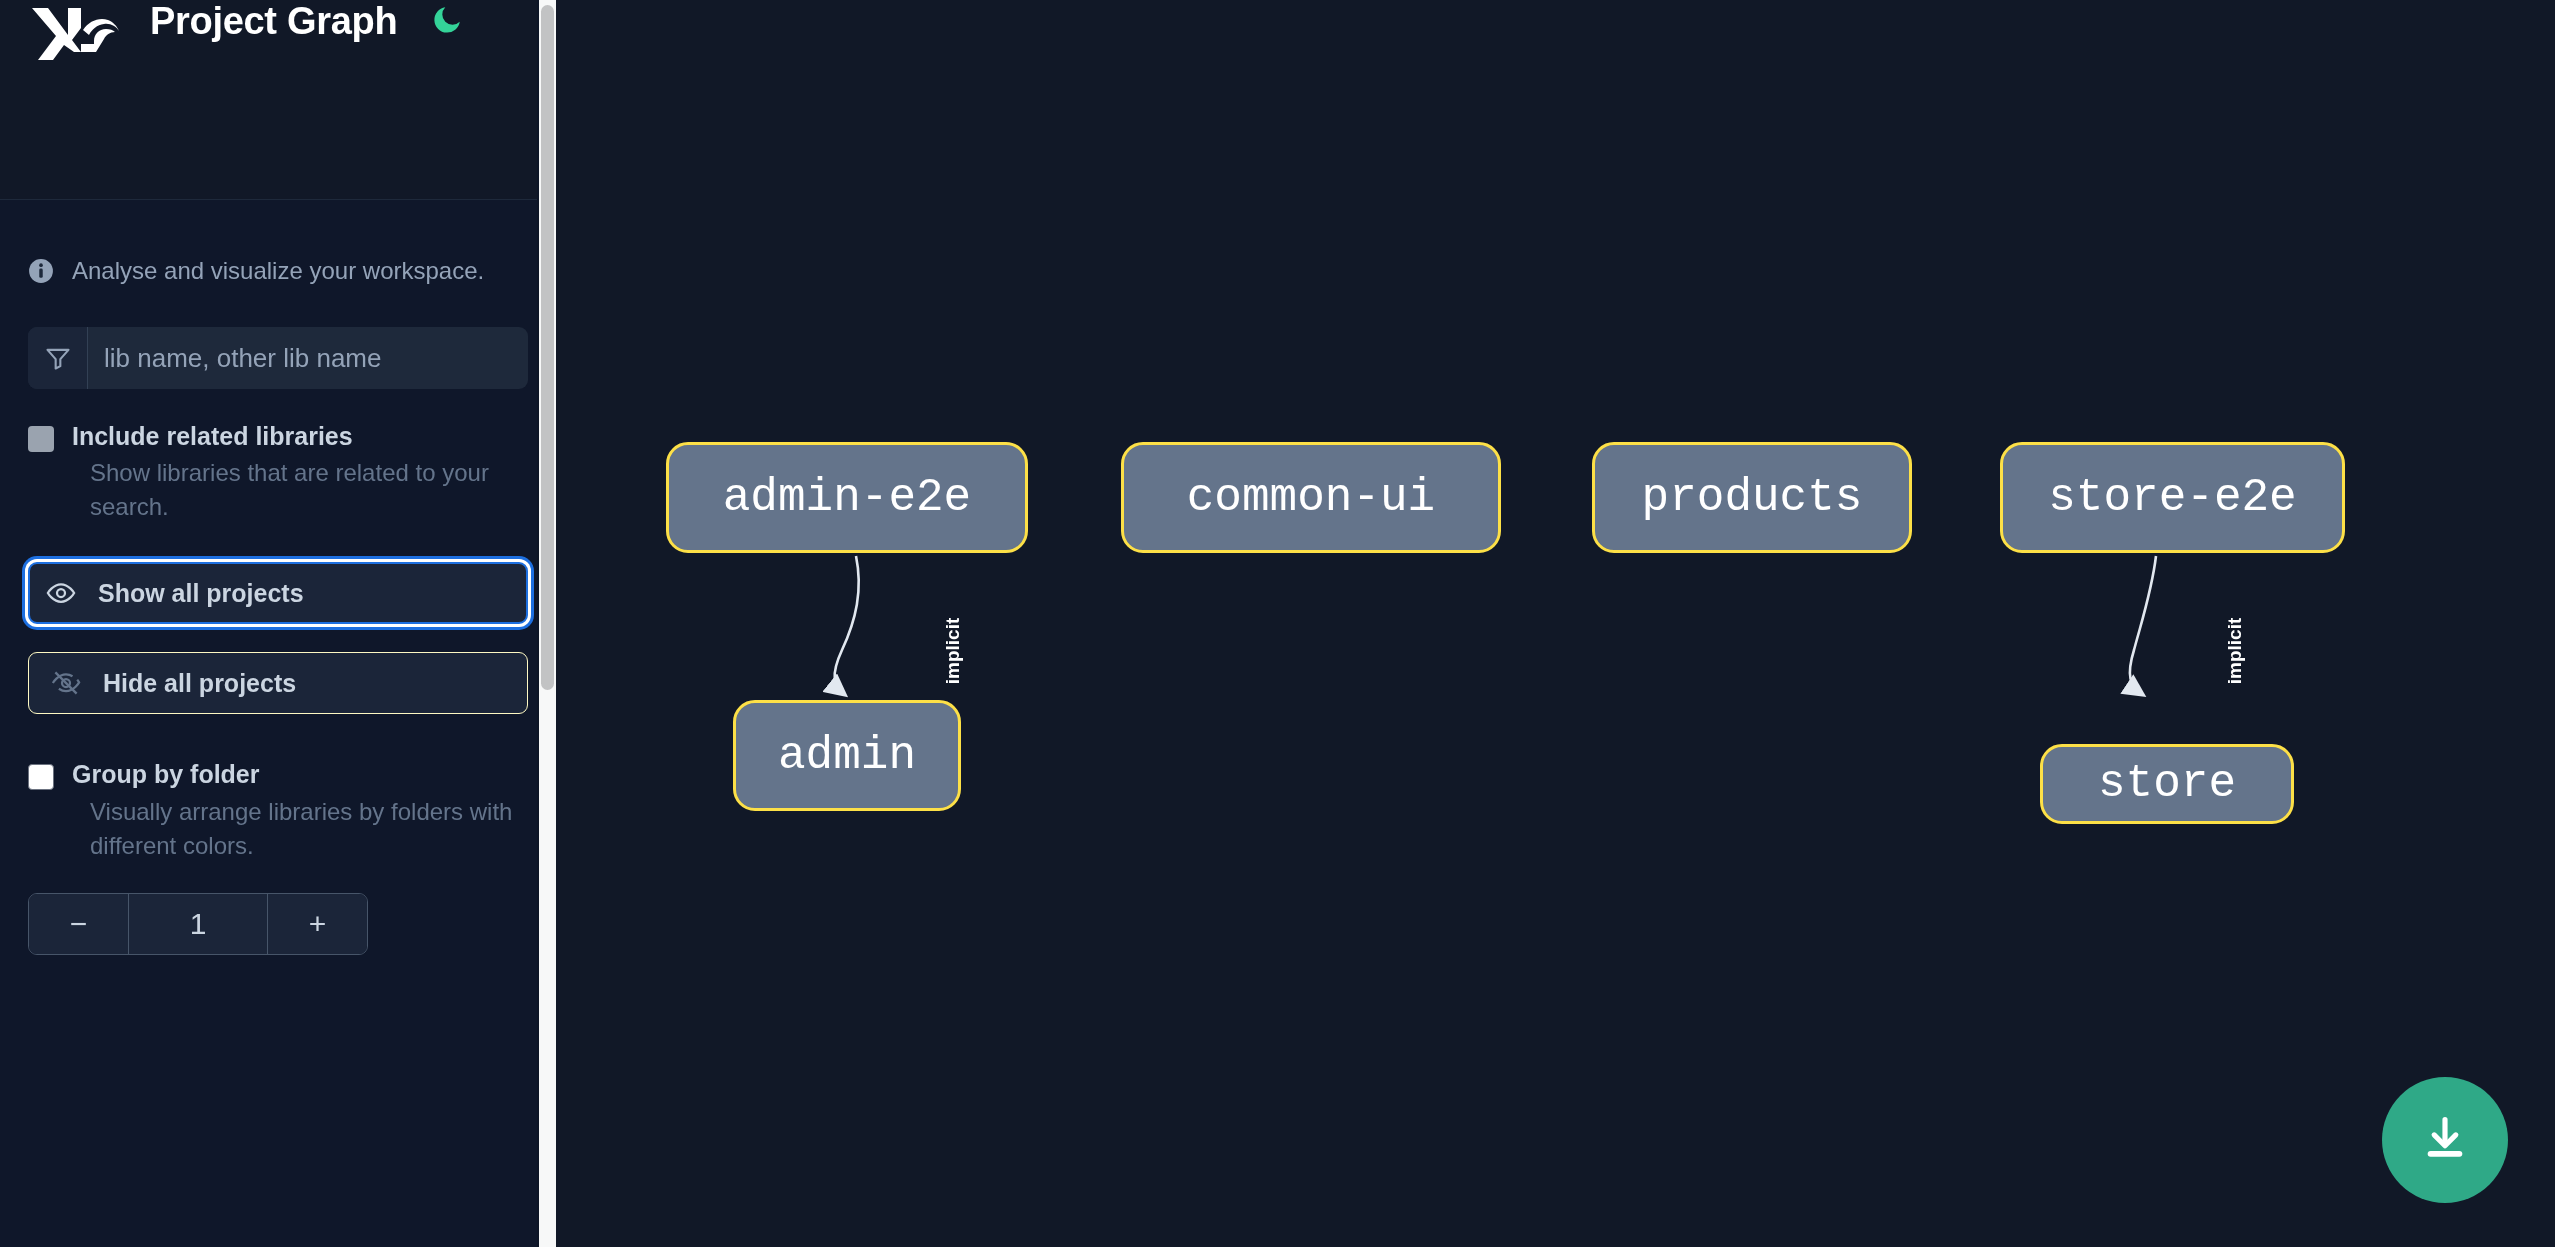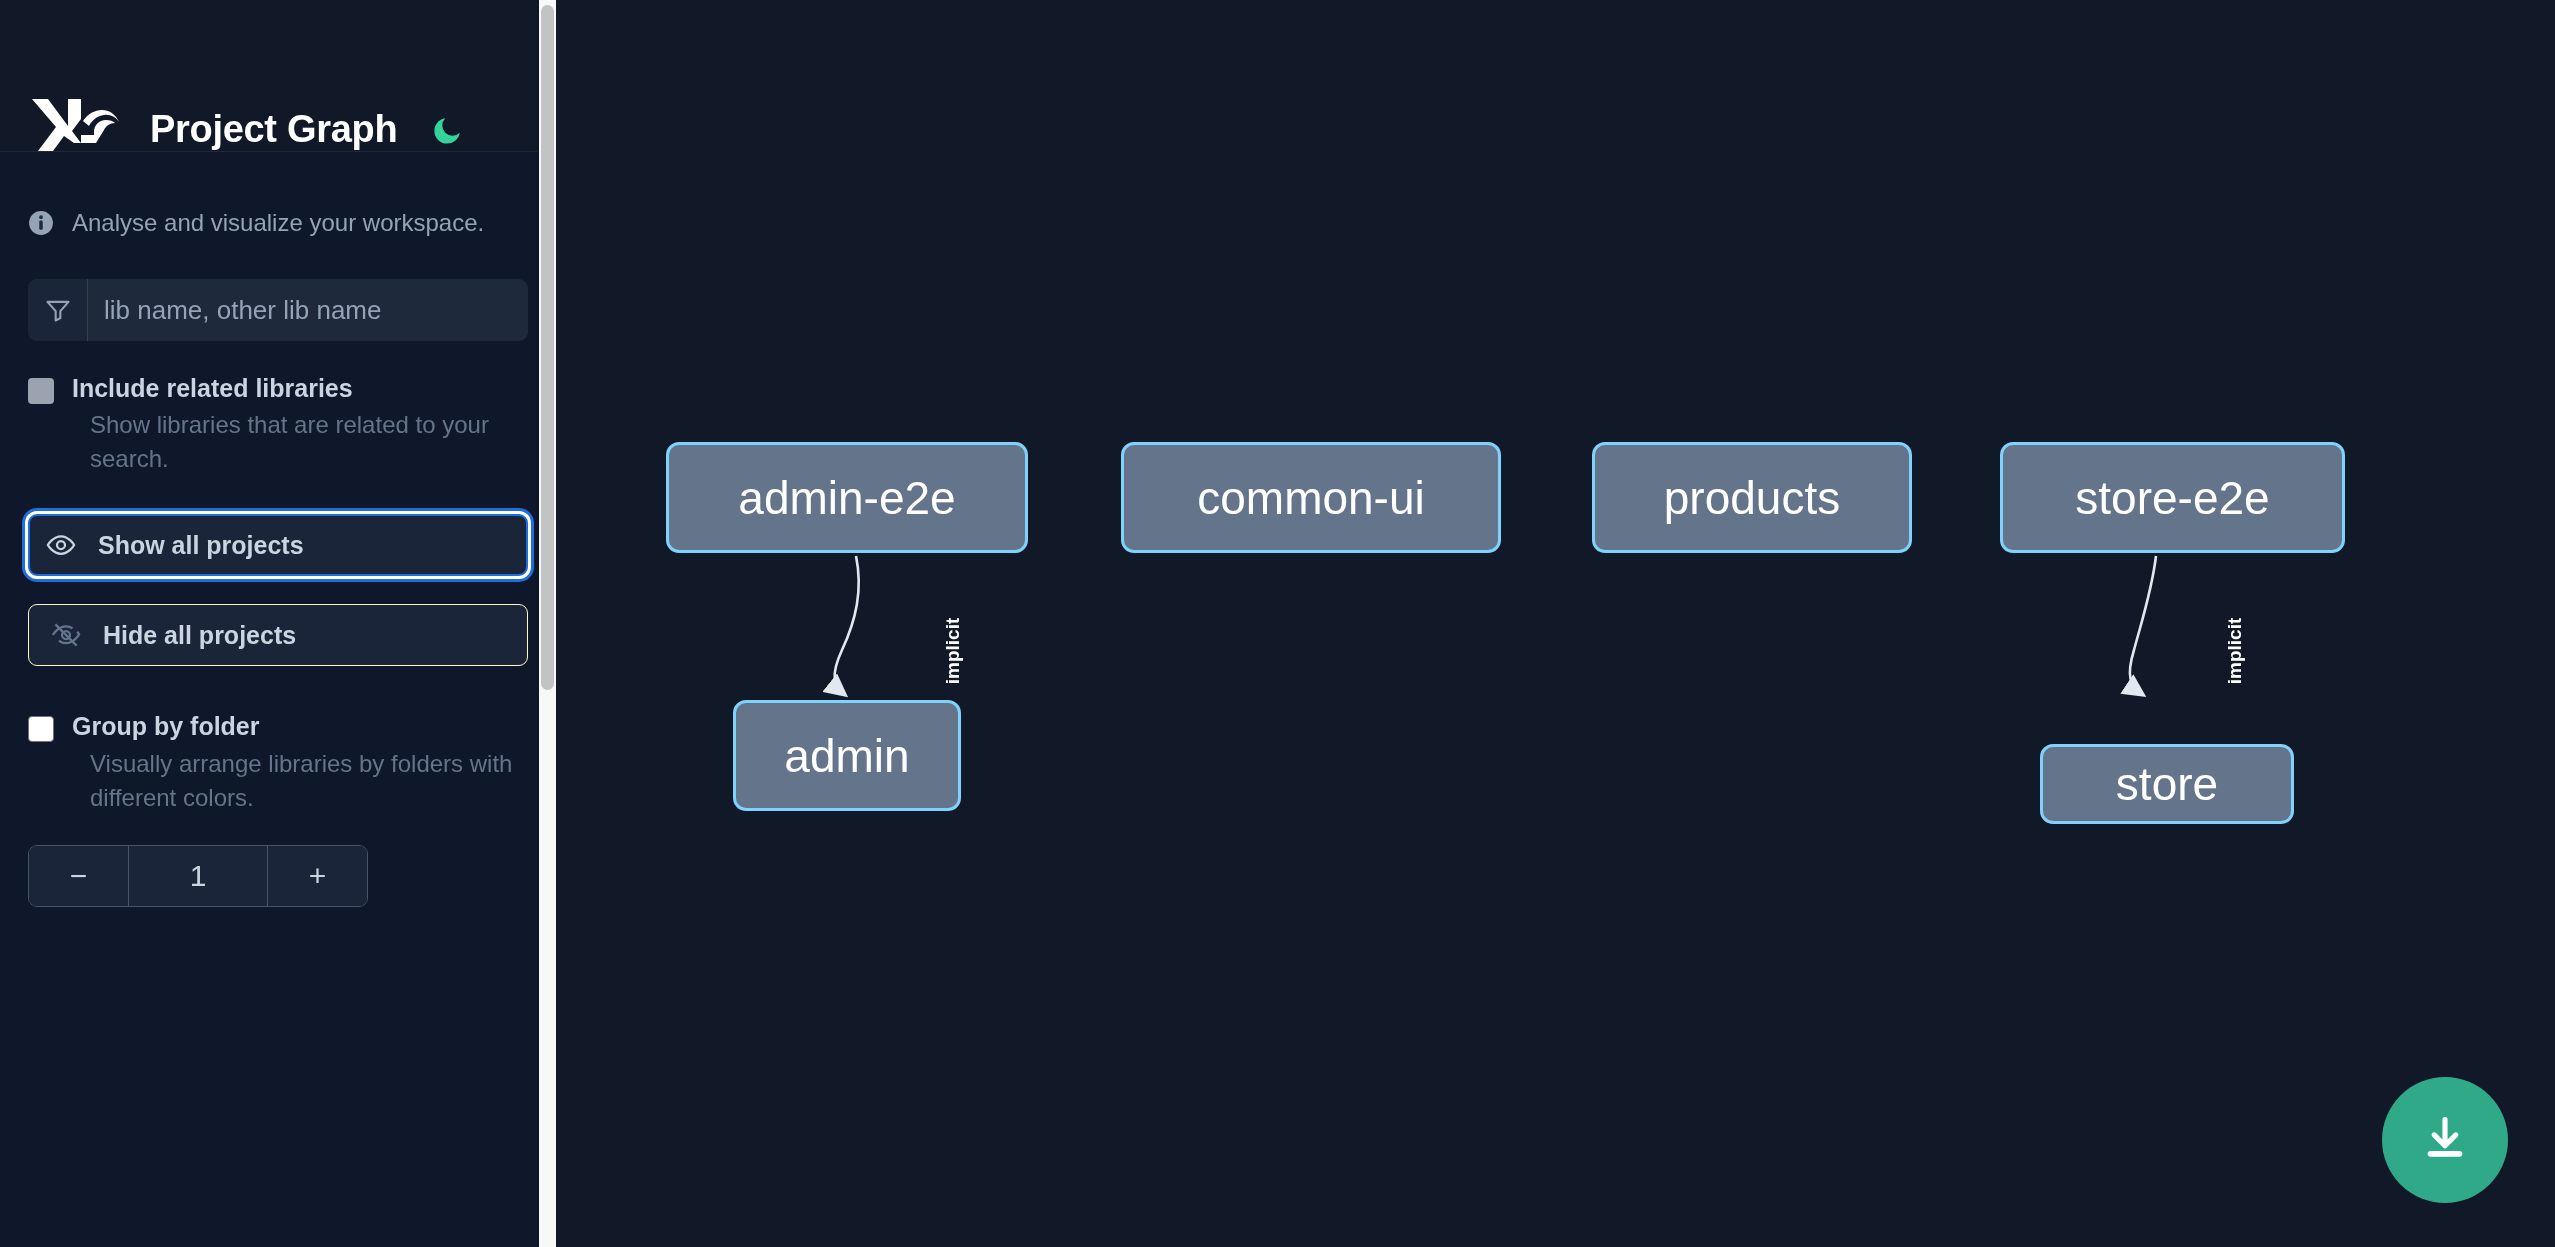--- a/index.html
+++ b/index.html
@@ -13,22 +13,22 @@
 
   
   #sidebar {
     position: relative;
     width: 556px; height: 1247px;
     background: #0f172a;
     flex: 0 0 556px;
     overflow: hidden;
   }
   .sb-header {
-    height: 152px;
-    display: flex; align-items: flex-end;
+    height: 200px;
+    display: flex; align-items: flex-start;
     padding-left: 28px;
     border-bottom: 1px solid #1e293b;
     background: #111827;
   }
   .nx-logo { width: 92px; height: 60px; flex: 0 0 92px; }
   .app-title {
     color: #ffffff;
     font-size: 38px;
     font-weight: 700;
     letter-spacing: -0.3px;
@@ -150,26 +150,26 @@
 
   
   #graph {
     position: relative;
     flex: 1; height: 1247px; background: #111827;
     overflow: hidden;
   }
   .node {
     position: absolute;
     background: #64748b;
-    border: 3px solid #7dd3fc;
-    border-radius: 13px;
+    border: 3px solid #fde047;
+    border-radius: 22px;
     display: flex; align-items: center; justify-content: center;
     color: #ffffff;
     font-size: 46px;
-    font-family: Liberation Sans, sans-serif;
+    font-family: Liberation Mono, monospace;
     cursor: pointer;
     white-space: nowrap;
   }
   #edges { position: absolute; inset: 0; width: 100%; height: 100%; pointer-events: none; }
   .edge-label {
     position: absolute;
     color: #ffffff; font-size: 19px; font-weight: 700;
     transform: rotate(-90deg); transform-origin: center center;
     white-space: nowrap;
   }

